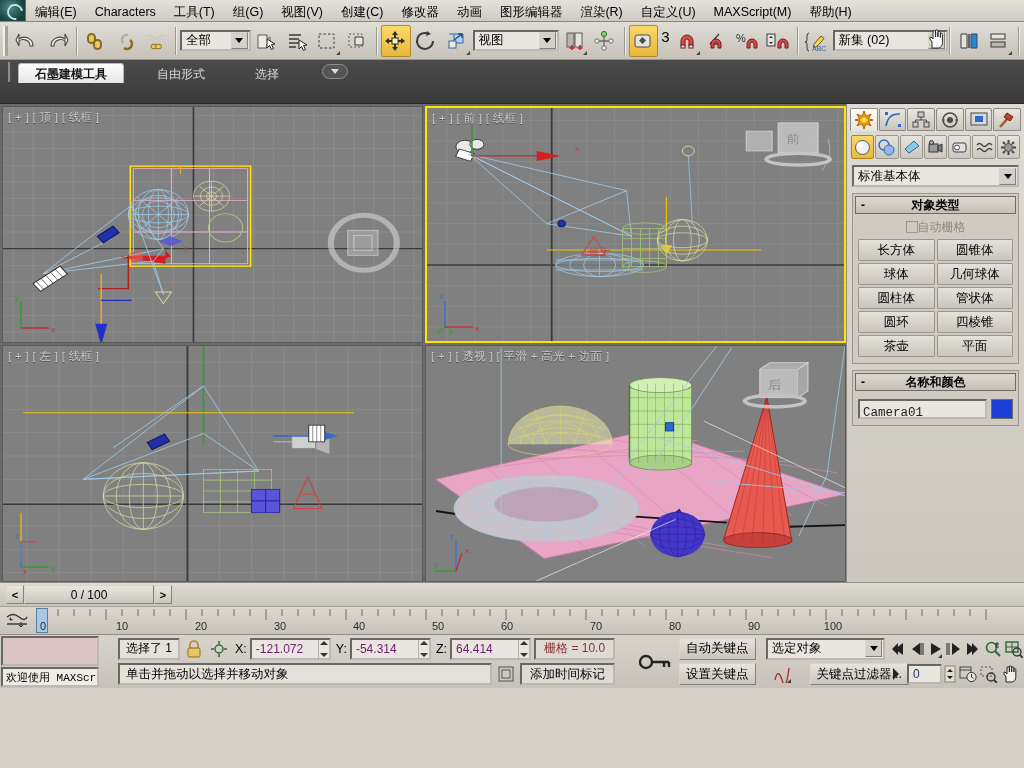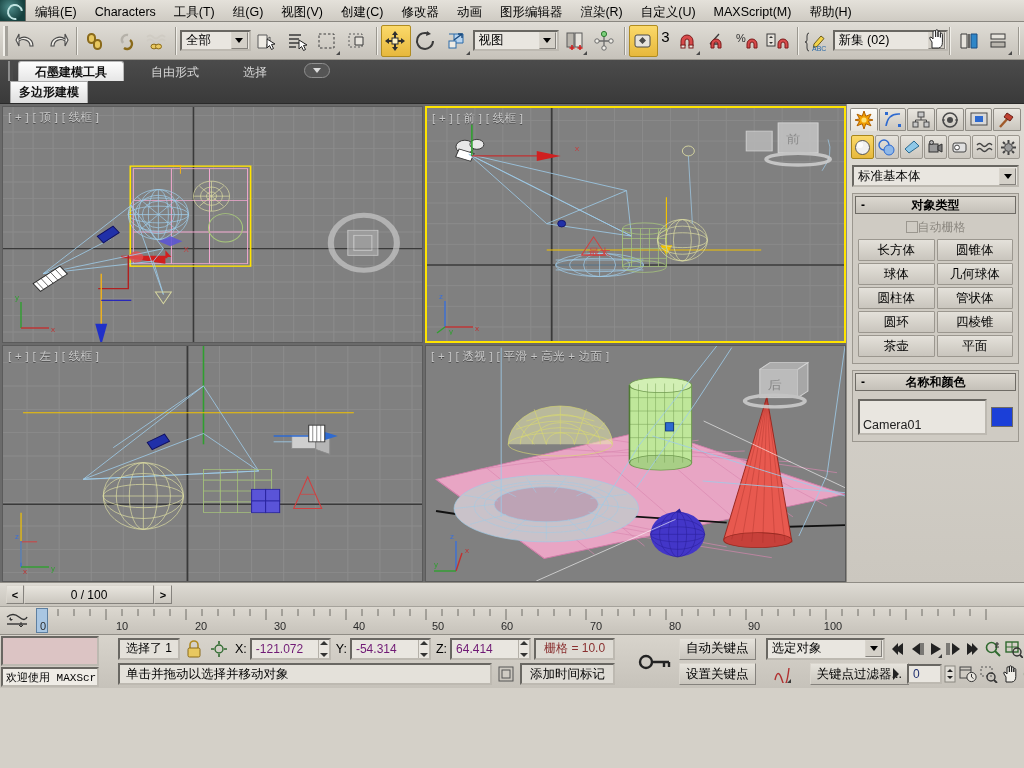--- a/index.html
+++ b/index.html
@@ -45,21 +45,21 @@
                      border-top:5px solid #000; }
 
   
   .ribbon{ height:44px; background:linear-gradient(#4b4b4b,#3a3a3a); display:flex; flex-direction:column;
            border-bottom:1px solid #2a2a2a; }
   .ribtabs{ height:23px; display:flex; align-items:flex-end; padding-left:8px; }
   .ribtabs .grip2{ width:5px; height:20px; margin-right:5px; align-self:center;
       background:linear-gradient(90deg,#8d8d8d 0 2px,#4a4a4a 2px 4px);}
   .rtab{ height:20px; padding:2px 16px 0 16px; color:#d8d8d8; font-size:12px; font-weight:bold;
          border:1px solid #5a5a5a; border-bottom:none; border-radius:3px 3px 0 0;
-         background:linear-gradient(#515151,#3d3d3d); margin-right:10px;}
+         background:linear-gradient(#515151,#3d3d3d); margin-right:16px;}
   .rtab.act{ background:linear-gradient(#fdfdfd,#e6e6e6); color:#111; border-color:#b9b9b9; }
   .rtab.plain{ background:transparent; border-color:transparent; font-weight:normal; }
   .rpill{ width:26px;height:15px;border-radius:8px;border:1px solid #8f8f8f;background:#555;
           margin-left:10px; align-self:center; display:flex;align-items:center;justify-content:center;}
   .rpill:after{ content:""; border-left:4px solid transparent;border-right:4px solid transparent;
                 border-top:5px solid #ddd; }
   .ribsub{ flex:1; display:flex; align-items:center; padding-left:10px; }
   .subtab{ background:linear-gradient(#fbfbfb,#dedede); color:#111; font-size:12px; font-weight:bold;
            padding:2px 8px 2px 8px; border:1px solid #aaa; border-bottom:none; }
 
@@ -89,22 +89,22 @@
   .rhead{ height:18px; border:1px solid #6e6b65; background:linear-gradient(#dcd8d0,#c4c0b8);
           display:flex; align-items:center; justify-content:center; font-weight:bold; font-size:12px; position:relative;}
   .rhead .mn{ position:absolute; left:5px; font-weight:bold; }
   .rbody{ padding:4px 3px 4px 3px; }
   .chkrow{ display:flex; align-items:center; justify-content:center; gap:0; height:18px; color:#8c8880; font-size:12px;}
   .chk{ width:12px;height:12px;border:1px solid #9b978f; background:#cfcbc3; }
   .grid2{ display:grid; grid-template-columns:1fr 1fr; gap:2px; margin-top:3px;}
   .objbtn{ height:22px; border:1px solid #9b978f; background:linear-gradient(#e4e1da,#c9c5bd);
            display:flex; align-items:center; justify-content:center; font-size:12.5px; border-radius:1px;}
   .namerow{ display:flex; gap:4px; margin-top:4px; align-items:center;}
-  .nameinput{ flex:1; height:20px; border:2px inset #bdb9b1; background:#e9e6e0; padding:16px 3px;
-              font-size:12.5px; line-height:16px; color:#202020;}
+  .nameinput{ flex:1; height:20px; border:2px inset #bdb9b1; background:#e9e6e0; padding:4px 3px;
+              font-size:12.5px; line-height:16px; color:#202020;font-family:Liberation Mono, monospace;}
   .swatch{ width:22px;height:20px;border:1px solid #6e6b65; background:#1b3fd8;}
 
   
   .timeslider{ height:24px; display:flex; align-items:center; background:linear-gradient(#dedbd4,#c9c5bd);
                border-top:1px solid #8f8c85; }
   .tsbtn{ width:18px;height:19px;border:1px outset #d9d5cd; background:linear-gradient(#e8e5de,#cbc7bf);
           display:flex;align-items:center;justify-content:center; font-size:11px; font-weight:bold;}
   .tsfield{ width:130px;height:19px;border:1px outset #d9d5cd;background:linear-gradient(#e8e5de,#cbc7bf);
             display:flex;align-items:center;justify-content:center;font-size:12px;}
   .trackbar{ height:28px; background:linear-gradient(#dcd8d0,#c7c3bb); border-top:1px solid #a5a29b;
@@ -377,23 +377,20 @@
   </div>
 
   <div class="ribbon">
     <div class="ribtabs">
       <div class="grip2"></div>
       <div class="rtab act">石墨建模工具</div>
       <div class="rtab plain">自由形式</div>
       <div class="rtab plain">选择</div>
       <div class="rpill"></div>
     </div>
-    <div class="ribsub">
-      <div class="subtab">多边形建模</div>
-    </div>
   </div>
 
   <div class="middle">
 
     <div class="vpwrap">
 
       <div class="vp">
         <svg width="100%" height="100%" viewBox="0 0 418 282" preserveAspectRatio="none">
           <rect width="418" height="282" fill="#808080"></rect>
           <g stroke="#8c8c8c" stroke-width="1">

